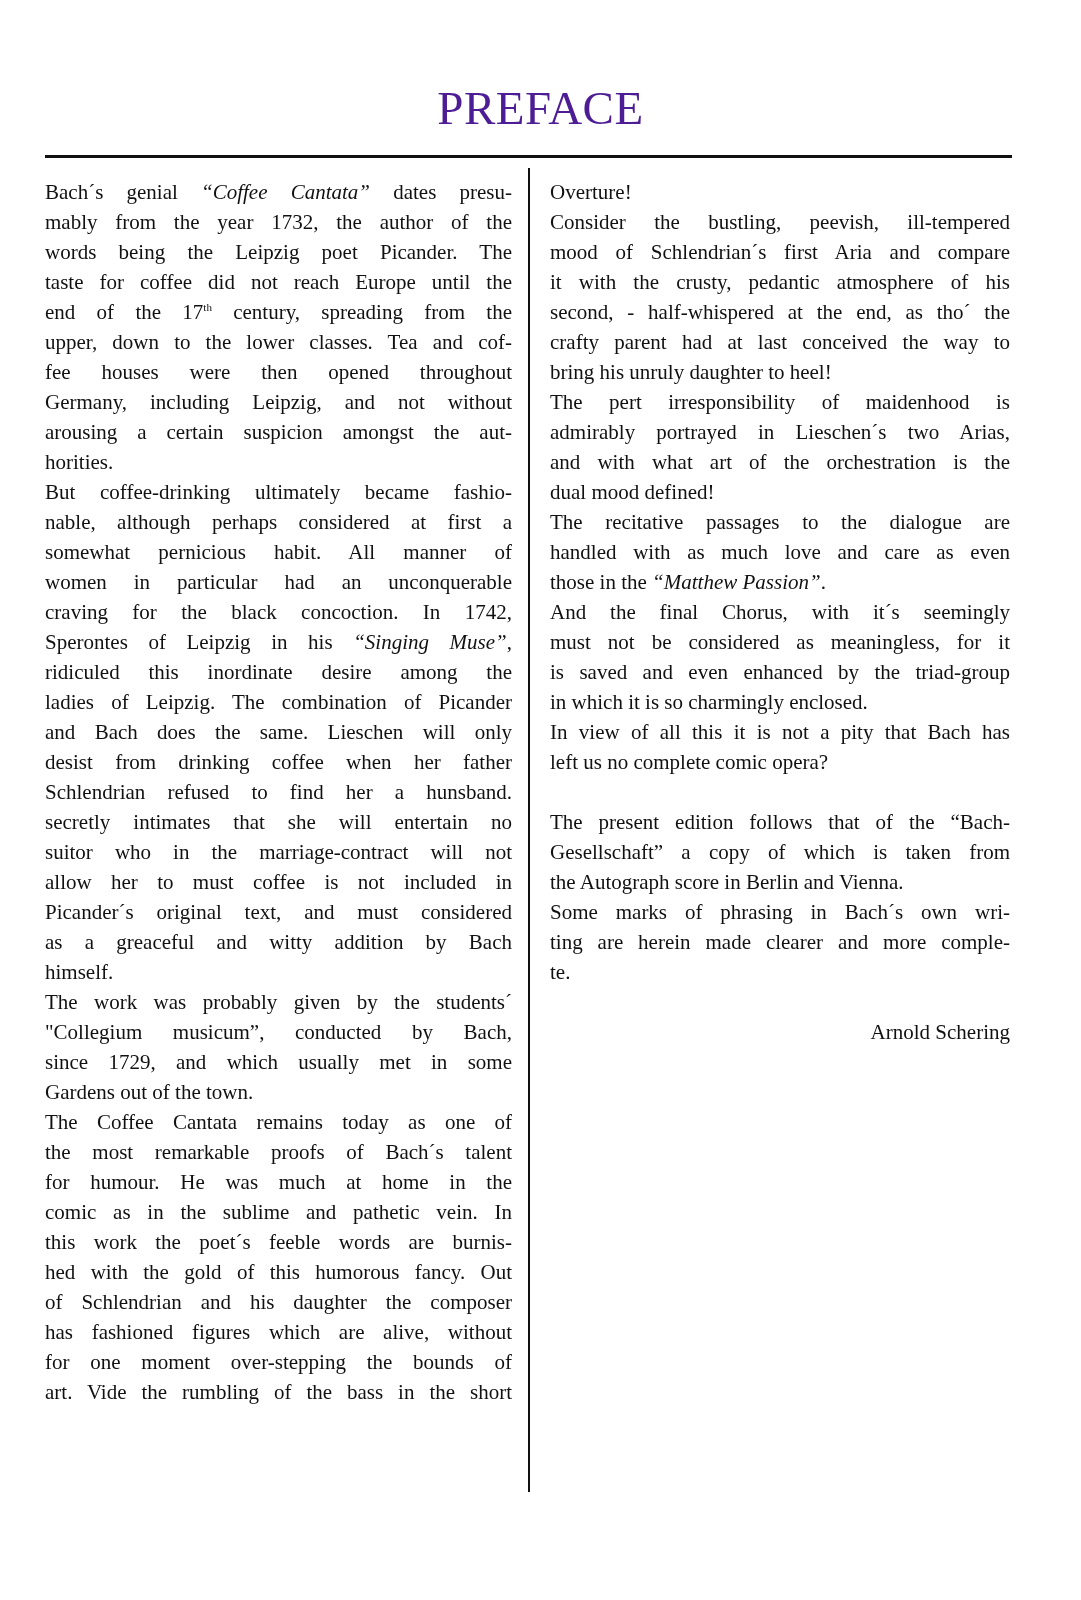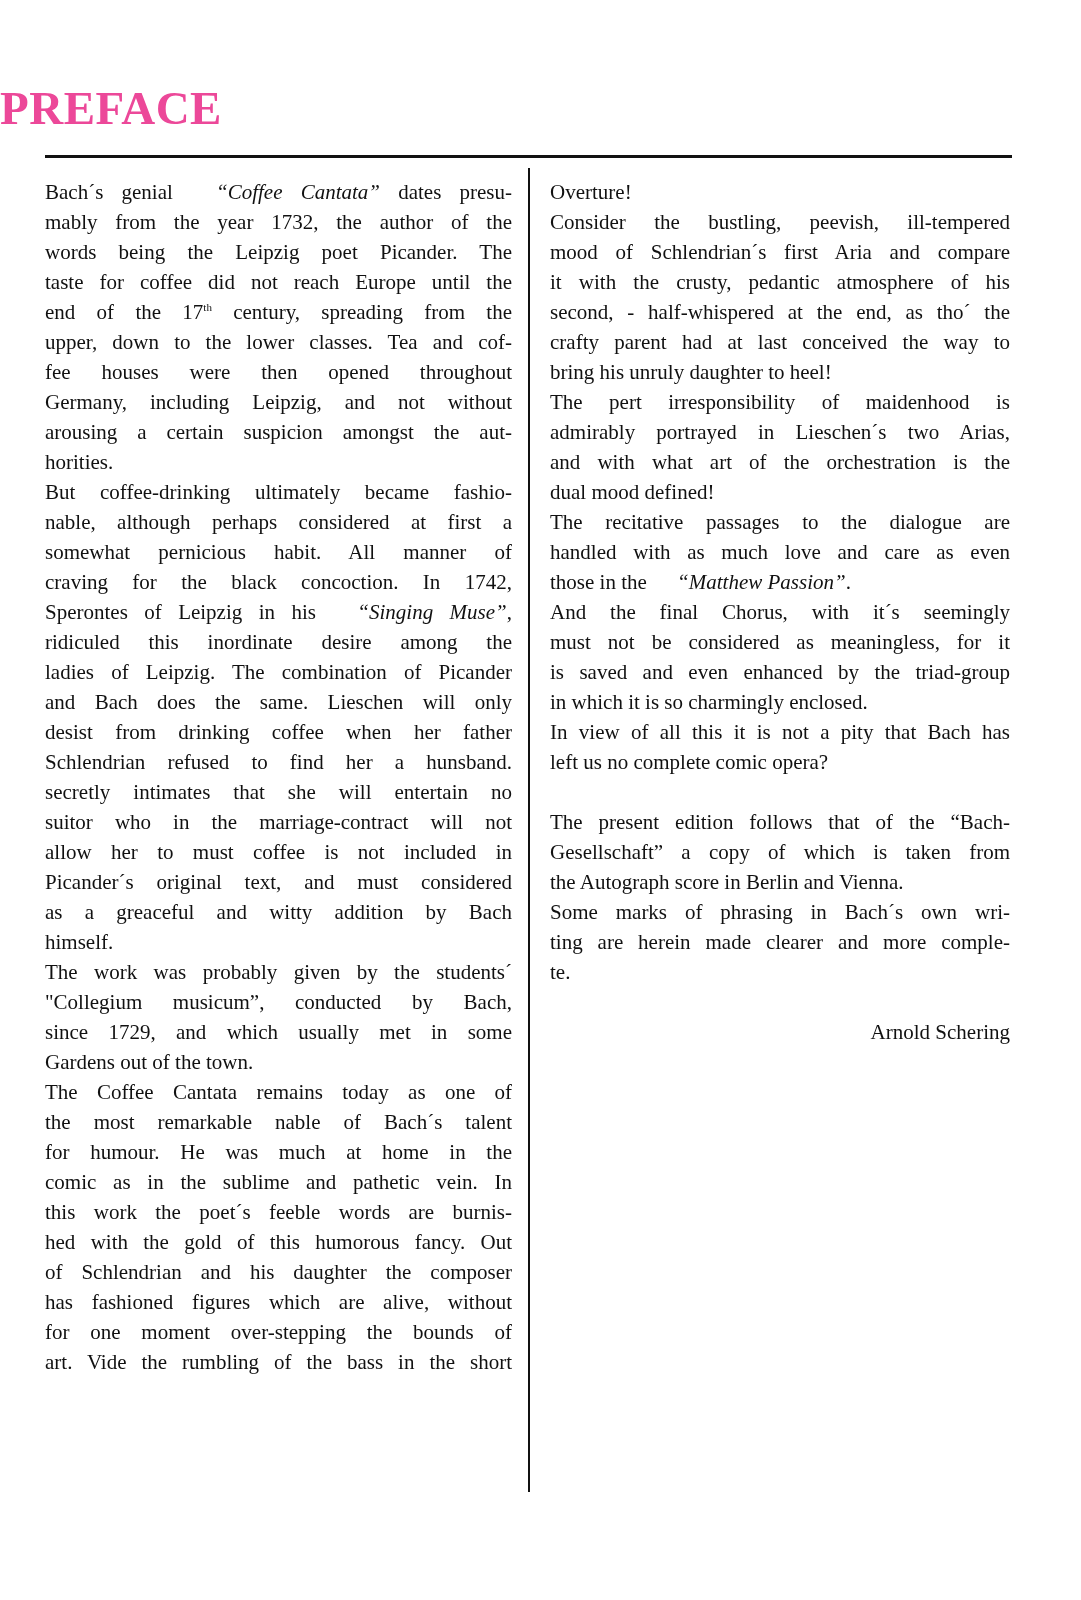--- a/index.html
+++ b/index.html
@@ -13,26 +13,25 @@
       position: relative;
       overflow: hidden;
       font-family: "Liberation Serif", "DejaVu Serif", serif;
       color: #111111;
     }
     .title {
       position: absolute;
       left: 0;
       width: 1081px;
       top: 80px;
-      text-align: left;
+      text-align: center;
       font-size: 47px;
       line-height: 56px;
       letter-spacing: 0.5px;
-      color: #ec4899;
-      font-weight: bold;
+      color: #4c1d95;
     }
     .rule {
       position: absolute;
       left: 45px;
       width: 967px;
       top: 155px;
       height: 3px;
       background: #111;
     }
     .divider {
@@ -59,21 +58,21 @@
       text-align-last: justify;
       overflow: hidden;
     }
     .line.last {
       text-align-last: left;
     }
     .line.blank { height: 30px; }
     .line.sig {
       text-align-last: right;
     }
-    .it { font-style: italic; margin-left: 25px; }
+    .it { font-style: italic; }
     sup { font-size: 11px; line-height: 0; vertical-align: 8px; }
   </style>
 </head>
 <body>
 
 <div class="title">PREFACE</div>
 <div class="rule"></div>
 <div class="divider"></div>
 
 <div class="col left">
@@ -83,39 +82,40 @@
     <div class="line"><span>taste for coffee did not reach Europe until the</span></div>
     <div class="line"><span>end of the 17</span><sup>th</sup><span> century, spreading from the</span></div>
     <div class="line"><span>upper, down to the lower classes. Tea and cof-</span></div>
     <div class="line"><span>fee houses were then opened throughout</span></div>
     <div class="line"><span>Germany, including Leipzig, and not without</span></div>
     <div class="line"><span>arousing a certain suspicion amongst the aut-</span></div>
     <div class="line last"><span>horities.</span></div>
     <div class="line"><span>But coffee-drinking ultimately became fashio-</span></div>
     <div class="line"><span>nable, although perhaps considered at first a</span></div>
     <div class="line"><span>somewhat pernicious habit. All manner of</span></div>
+    <div class="line"><span>women in particular had an unconquerable</span></div>
     <div class="line"><span>craving for the black concoction. In 1742,</span></div>
     <div class="line"><span>Sperontes of Leipzig in his </span><span class="it">“Singing Muse”</span><span>,</span></div>
     <div class="line"><span>ridiculed this inordinate desire among the</span></div>
     <div class="line"><span>ladies of Leipzig. The combination of Picander</span></div>
     <div class="line"><span>and Bach does the same. Lieschen will only</span></div>
     <div class="line"><span>desist from drinking coffee when her father</span></div>
     <div class="line"><span>Schlendrian refused to find her a hunsband.</span></div>
     <div class="line"><span>secretly intimates that she will entertain no</span></div>
     <div class="line"><span>suitor who in the marriage-contract will not</span></div>
     <div class="line"><span>allow her to must coffee is not included in</span></div>
     <div class="line"><span>Picander´s original text, and must considered</span></div>
     <div class="line"><span>as a greaceful  and witty addition by Bach</span></div>
     <div class="line last"><span>himself.</span></div>
     <div class="line"><span>The work was probably given by the students´</span></div>
     <div class="line"><span>"Collegium musicum”, conducted by Bach,</span></div>
     <div class="line"><span>since 1729, and which usually met in some</span></div>
     <div class="line last"><span>Gardens out of the town.</span></div>
     <div class="line"><span>The Coffee Cantata remains today as one of</span></div>
-    <div class="line"><span>the most remarkable nable of Bach´s talent</span></div>
+    <div class="line"><span>the most remarkable proofs of Bach´s talent</span></div>
     <div class="line"><span>for humour. He was much at home in the</span></div>
     <div class="line"><span>comic as in the sublime and pathetic vein. In</span></div>
     <div class="line"><span>this work the poet´s feeble words are burnis-</span></div>
     <div class="line"><span>hed with the gold of this humorous fancy. Out</span></div>
     <div class="line"><span>of Schlendrian and his daughter the composer</span></div>
     <div class="line"><span>has fashioned figures which are alive, without</span></div>
     <div class="line"><span>for one moment over-stepping the bounds of</span></div>
     <div class="line"><span>art. Vide the rumbling of the bass in the short</span></div>
   </div>
 <div class="col right">

